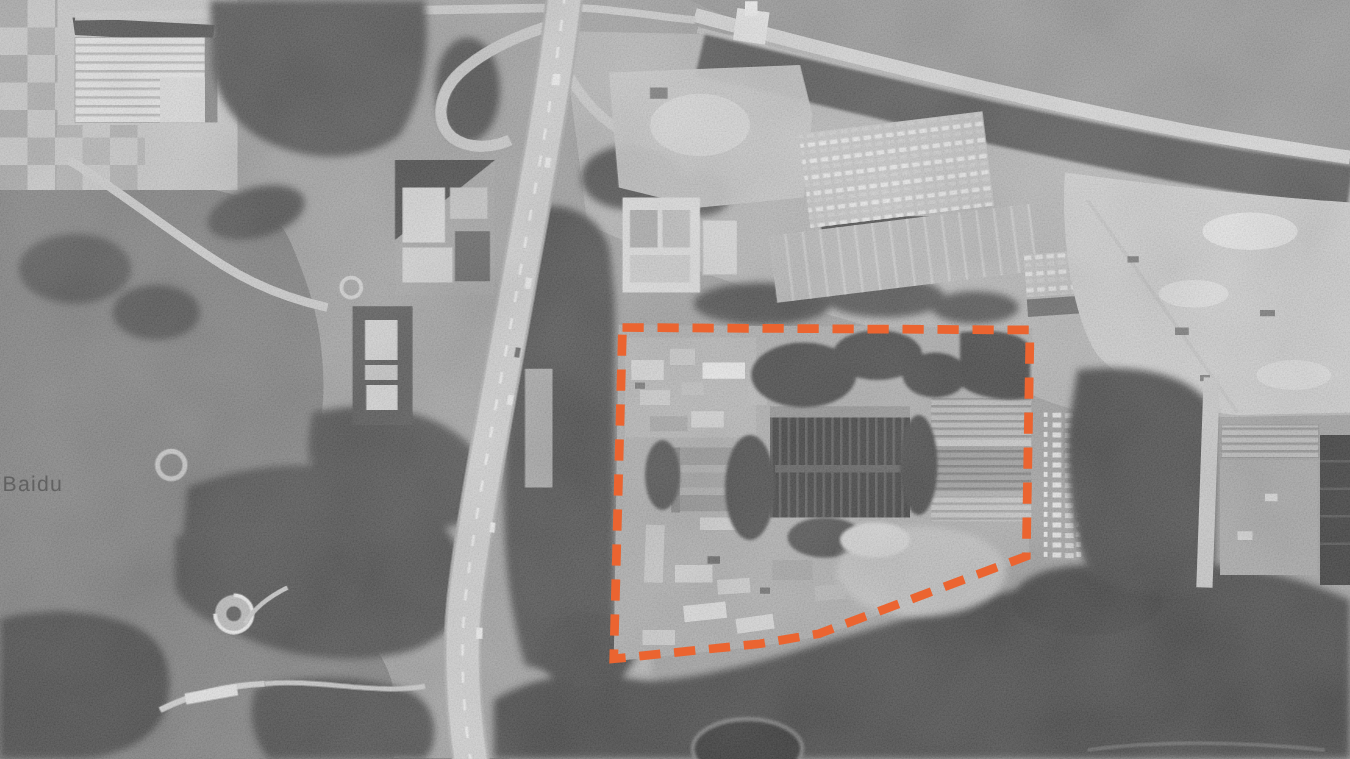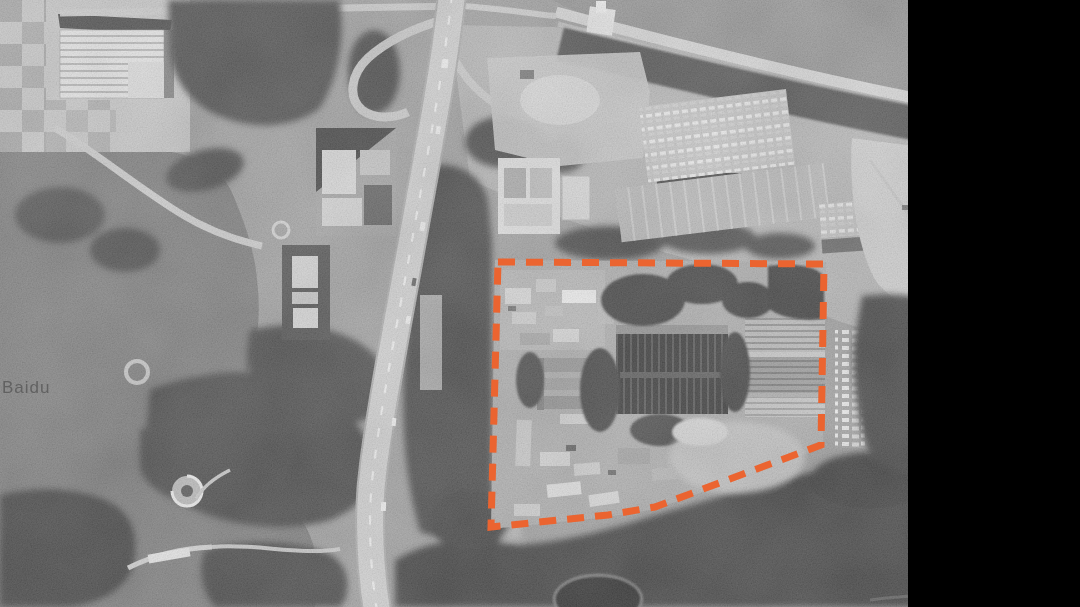--- a/index.html
+++ b/index.html
@@ -1,16 +1,16 @@
 <!DOCTYPE html>
 <html><head>
 <meta charset="utf-8">
 <style>
   html,body{margin:0;padding:0;background:#000;}
-  .stage{position:relative;width:908px;height:607px;overflow:hidden;background:#9b9b9b;
+  .stage{position:relative;width:1080px;height:607px;overflow:hidden;background:#9b9b9b;
          font-family:"Liberation Sans",sans-serif;}
   .stage svg{display:block;width:1080px;height:607px;}
   text.watermark{font-family:"Liberation Sans",sans-serif;font-size:17px;letter-spacing:1px;
                  fill:#5d5d5d;opacity:.9;}
 </style>
 </head>
 <body>
 
 <div class="stage">
 <svg viewBox="0 0 1080 607">

